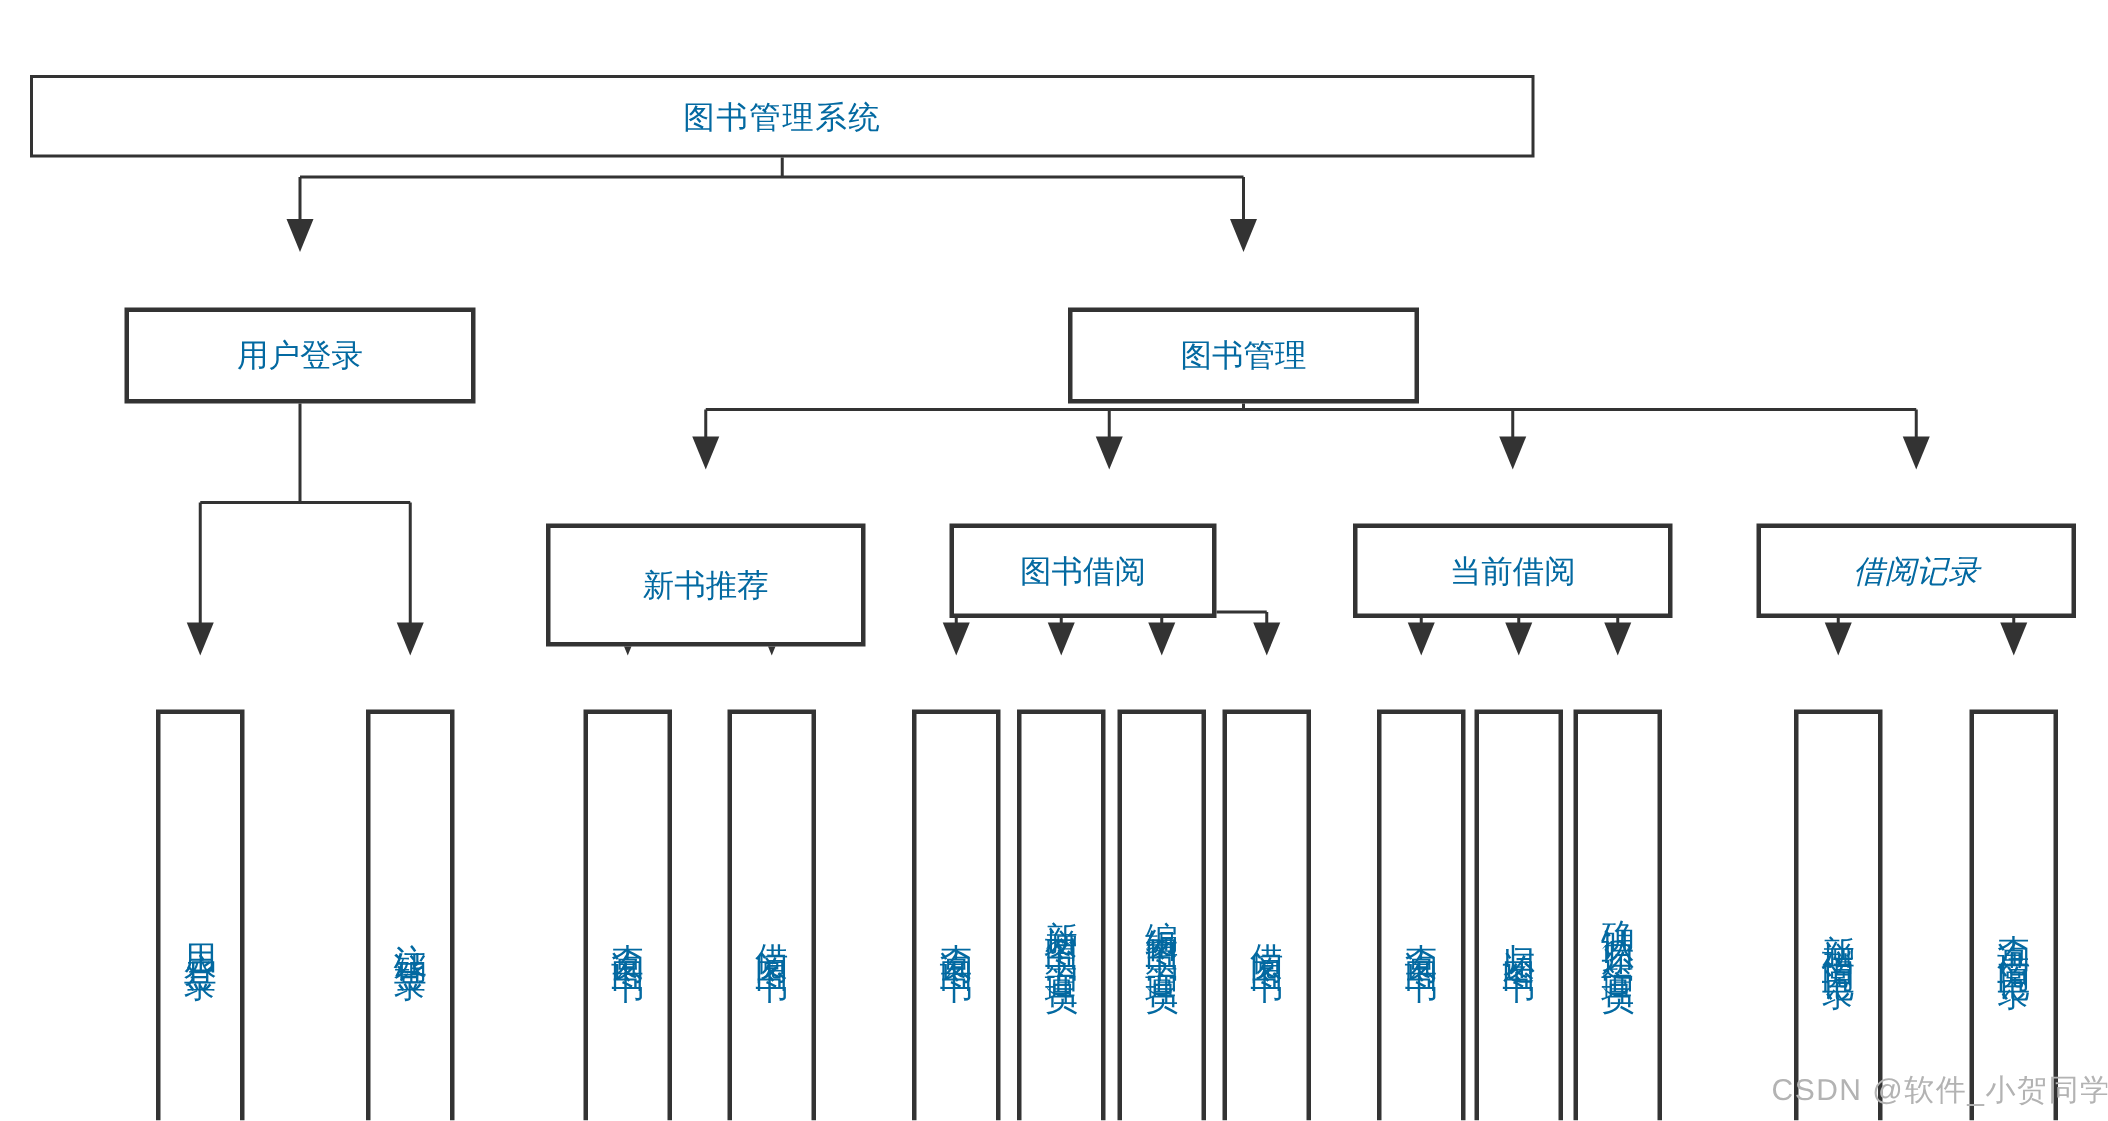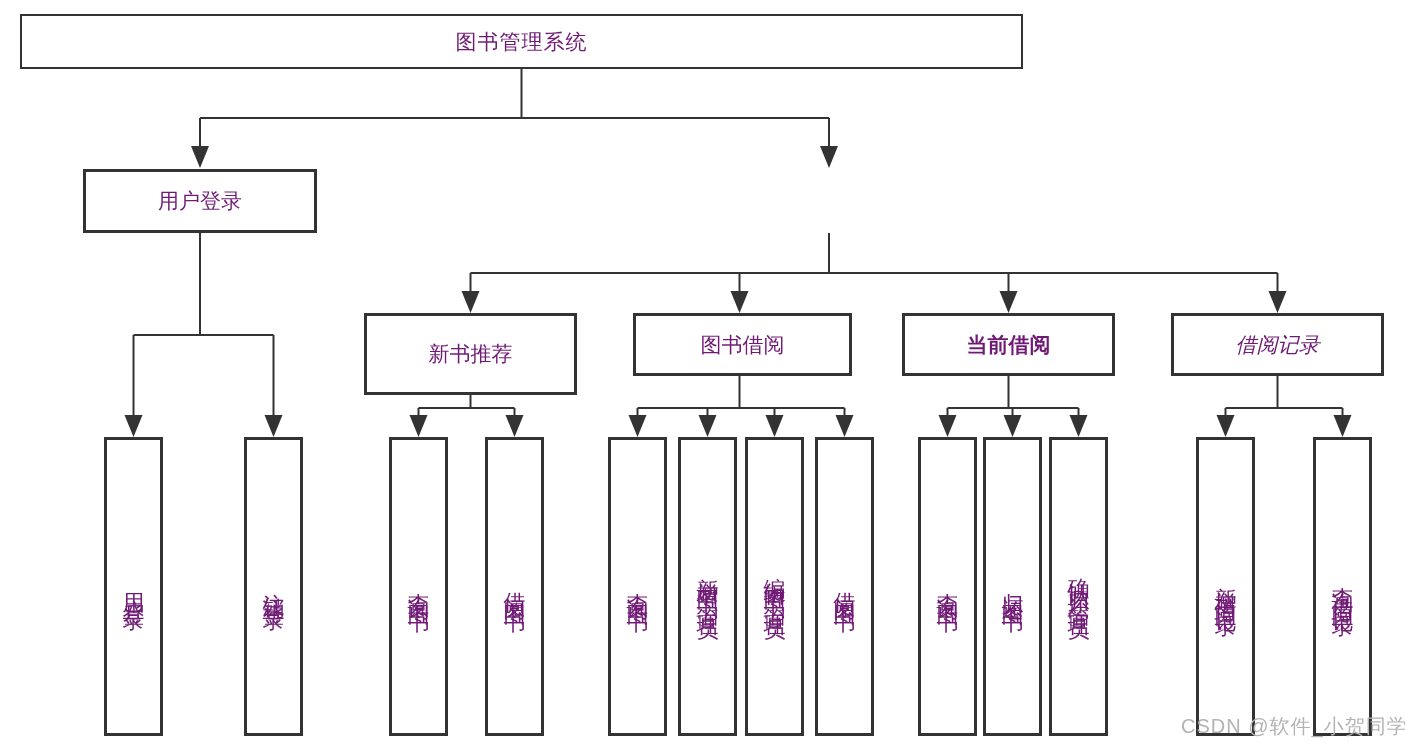--- a/index.html
+++ b/index.html
@@ -15,28 +15,29 @@
     position: absolute;
     left: 0; top: 0;
     width: 1405px; height: 747px;
     z-index: 1;
   }
   .node {
     position: absolute;
     box-sizing: border-box;
     background: #ffffff;
     border: 3px solid #333333;
-    color: #701a75;
+    color: #0369a1;
     display: flex;
     align-items: center;
     justify-content: center;
     text-align: center;
     font-size: 21px;
     z-index: 2;
     white-space: nowrap;
+    margin-top: 36px;
   }
   .node.root { border-width: 2px; letter-spacing: 1px; }
   .node.leaf {
     writing-mode: vertical-rl;
     text-orientation: mixed;
     font-size: 22px;
     letter-spacing: 6px;
     line-height: 1;
     white-space: normal;
   }
@@ -99,28 +100,31 @@
     </g>
   </svg>
 
   <div class="node root" style="left:20px; top:14px; width:1003px; height:55px;">
     <span>图书管理系统</span>
   </div>
 
   <div class="node" style="left:83px; top:169px; width:234px; height:64px;">
     <span>用户登录</span>
   </div>
+  <div class="node" style="left:712px; top:169px; width:234px; height:64px;">
+    <span>图书管理</span>
+  </div>
 
   <div class="node" style="left:364px; top:313px; width:213px; height:82px;">
     <span>新书推荐</span>
   </div>
-  <div class="node" style="left:633px; top:313px; width:219px; height:63px;">
+  <div class="node" style="left:633px; top:313px; width:178px; height:63px;">
     <span>图书借阅</span>
   </div>
-  <div class="node" style="left:902px; top:313px; width:213px; height:63px;font-weight:bold;">
+  <div class="node" style="left:902px; top:313px; width:213px; height:63px;">
     <span>当前借阅</span>
   </div>
   <div class="node" style="left:1171px; top:313px; width:213px; height:63px;font-style:italic;">
     <span>借阅记录</span>
   </div>
 
   <div class="node leaf" style="left:104px; top:437px; width:59px; height:299px;">
     <span>用户登录</span>
   </div>
   <div class="node leaf" style="left:244px; top:437px; width:59px; height:299px;">

